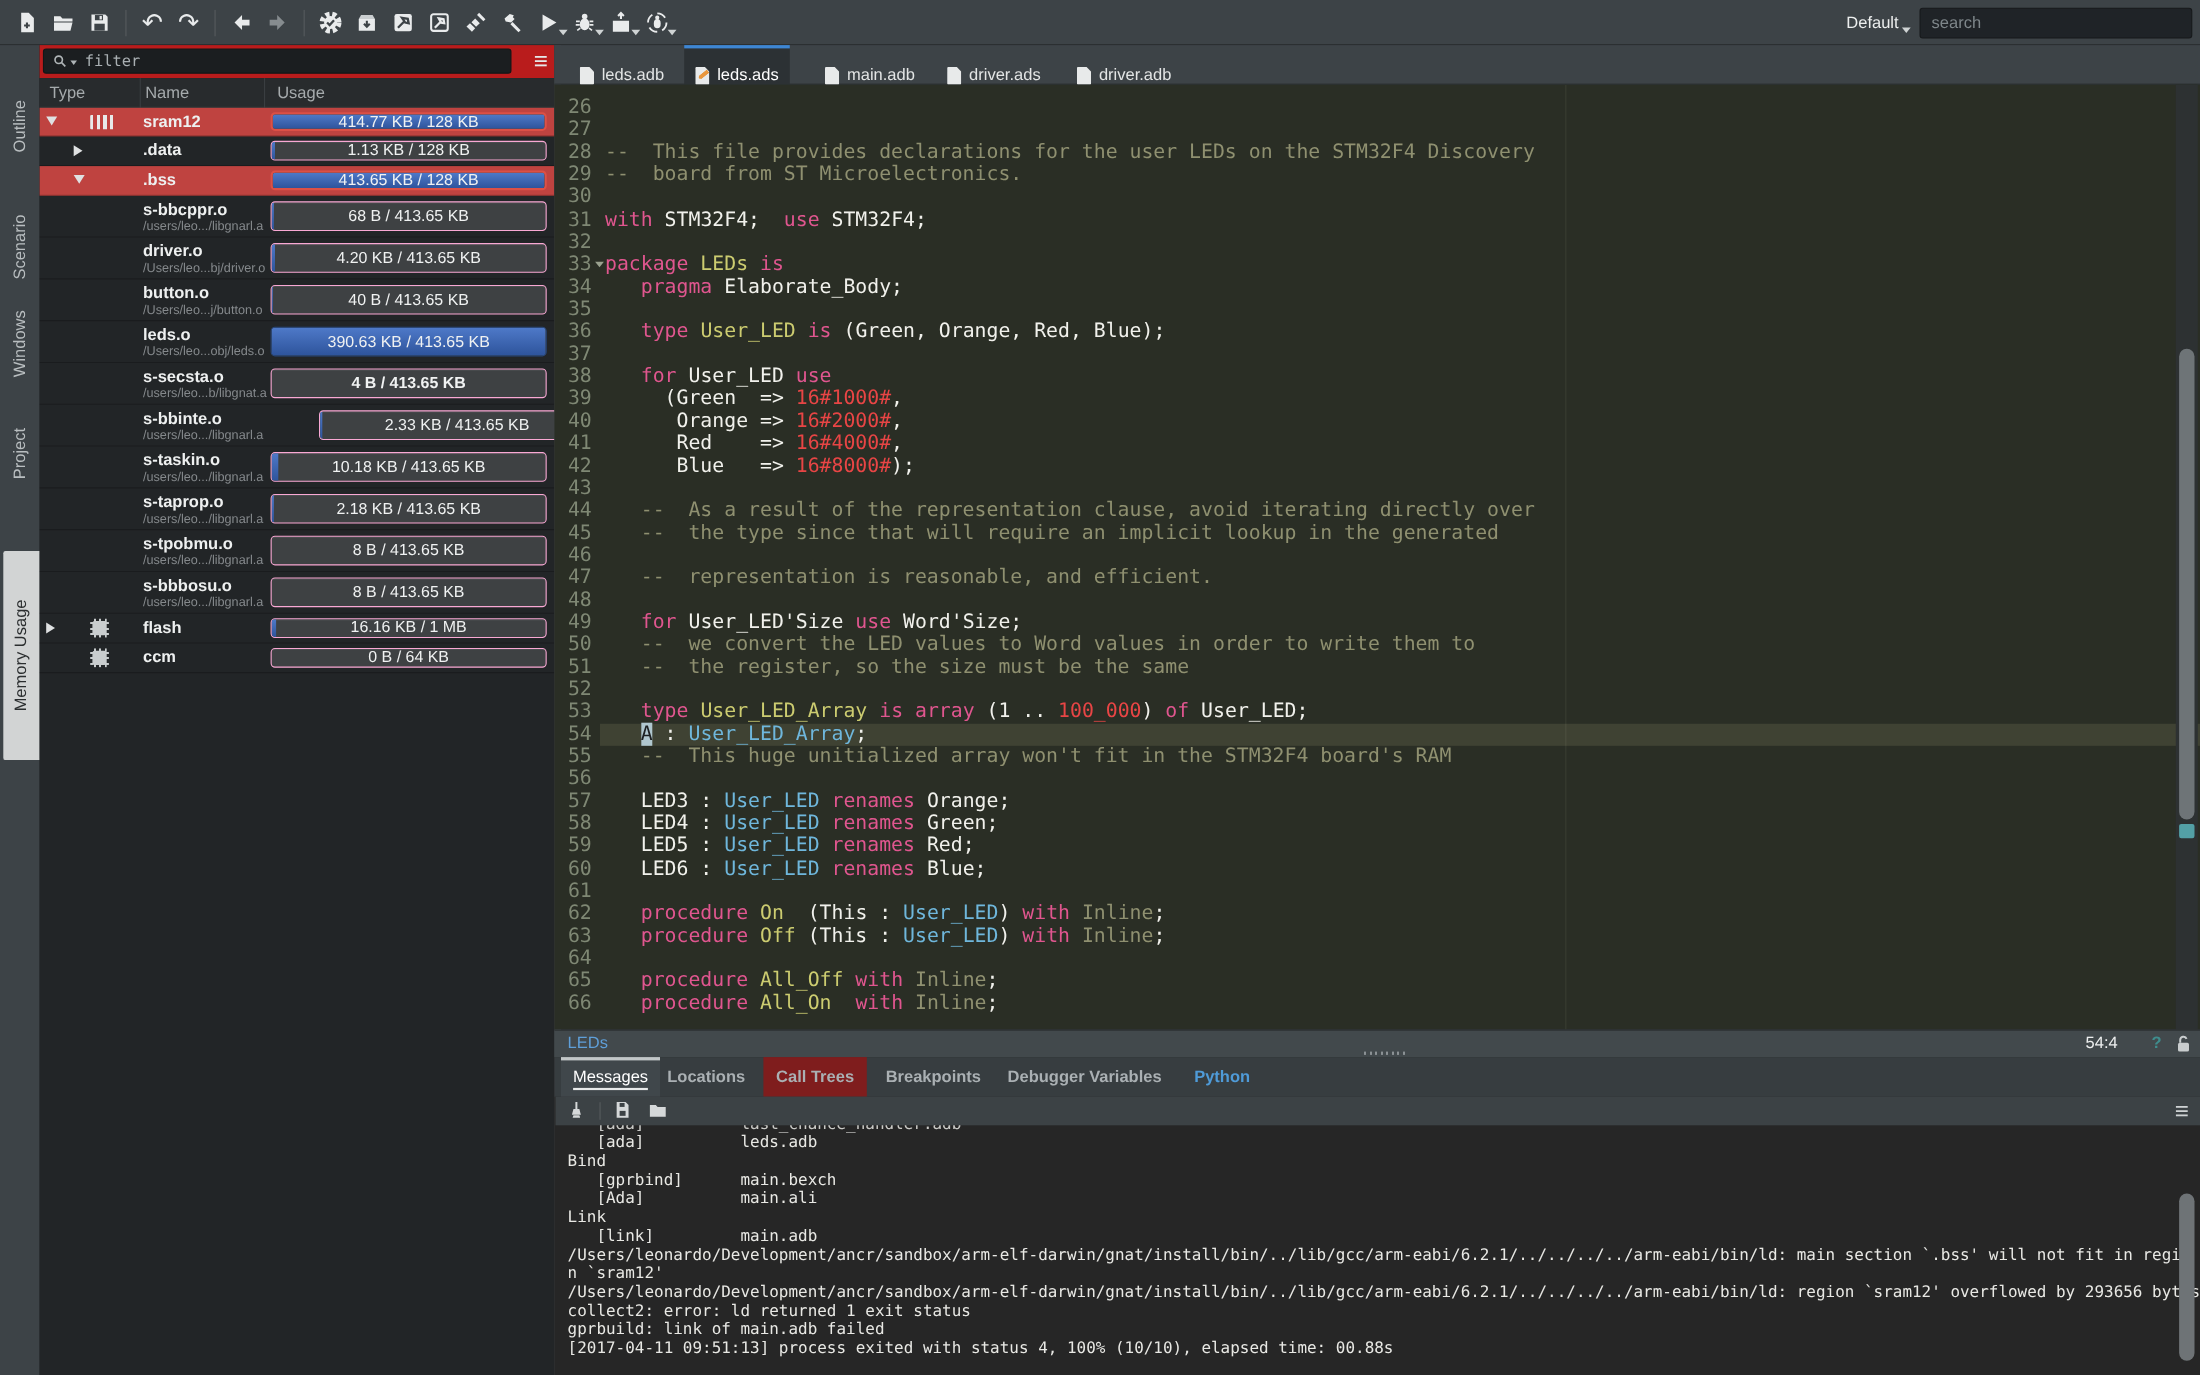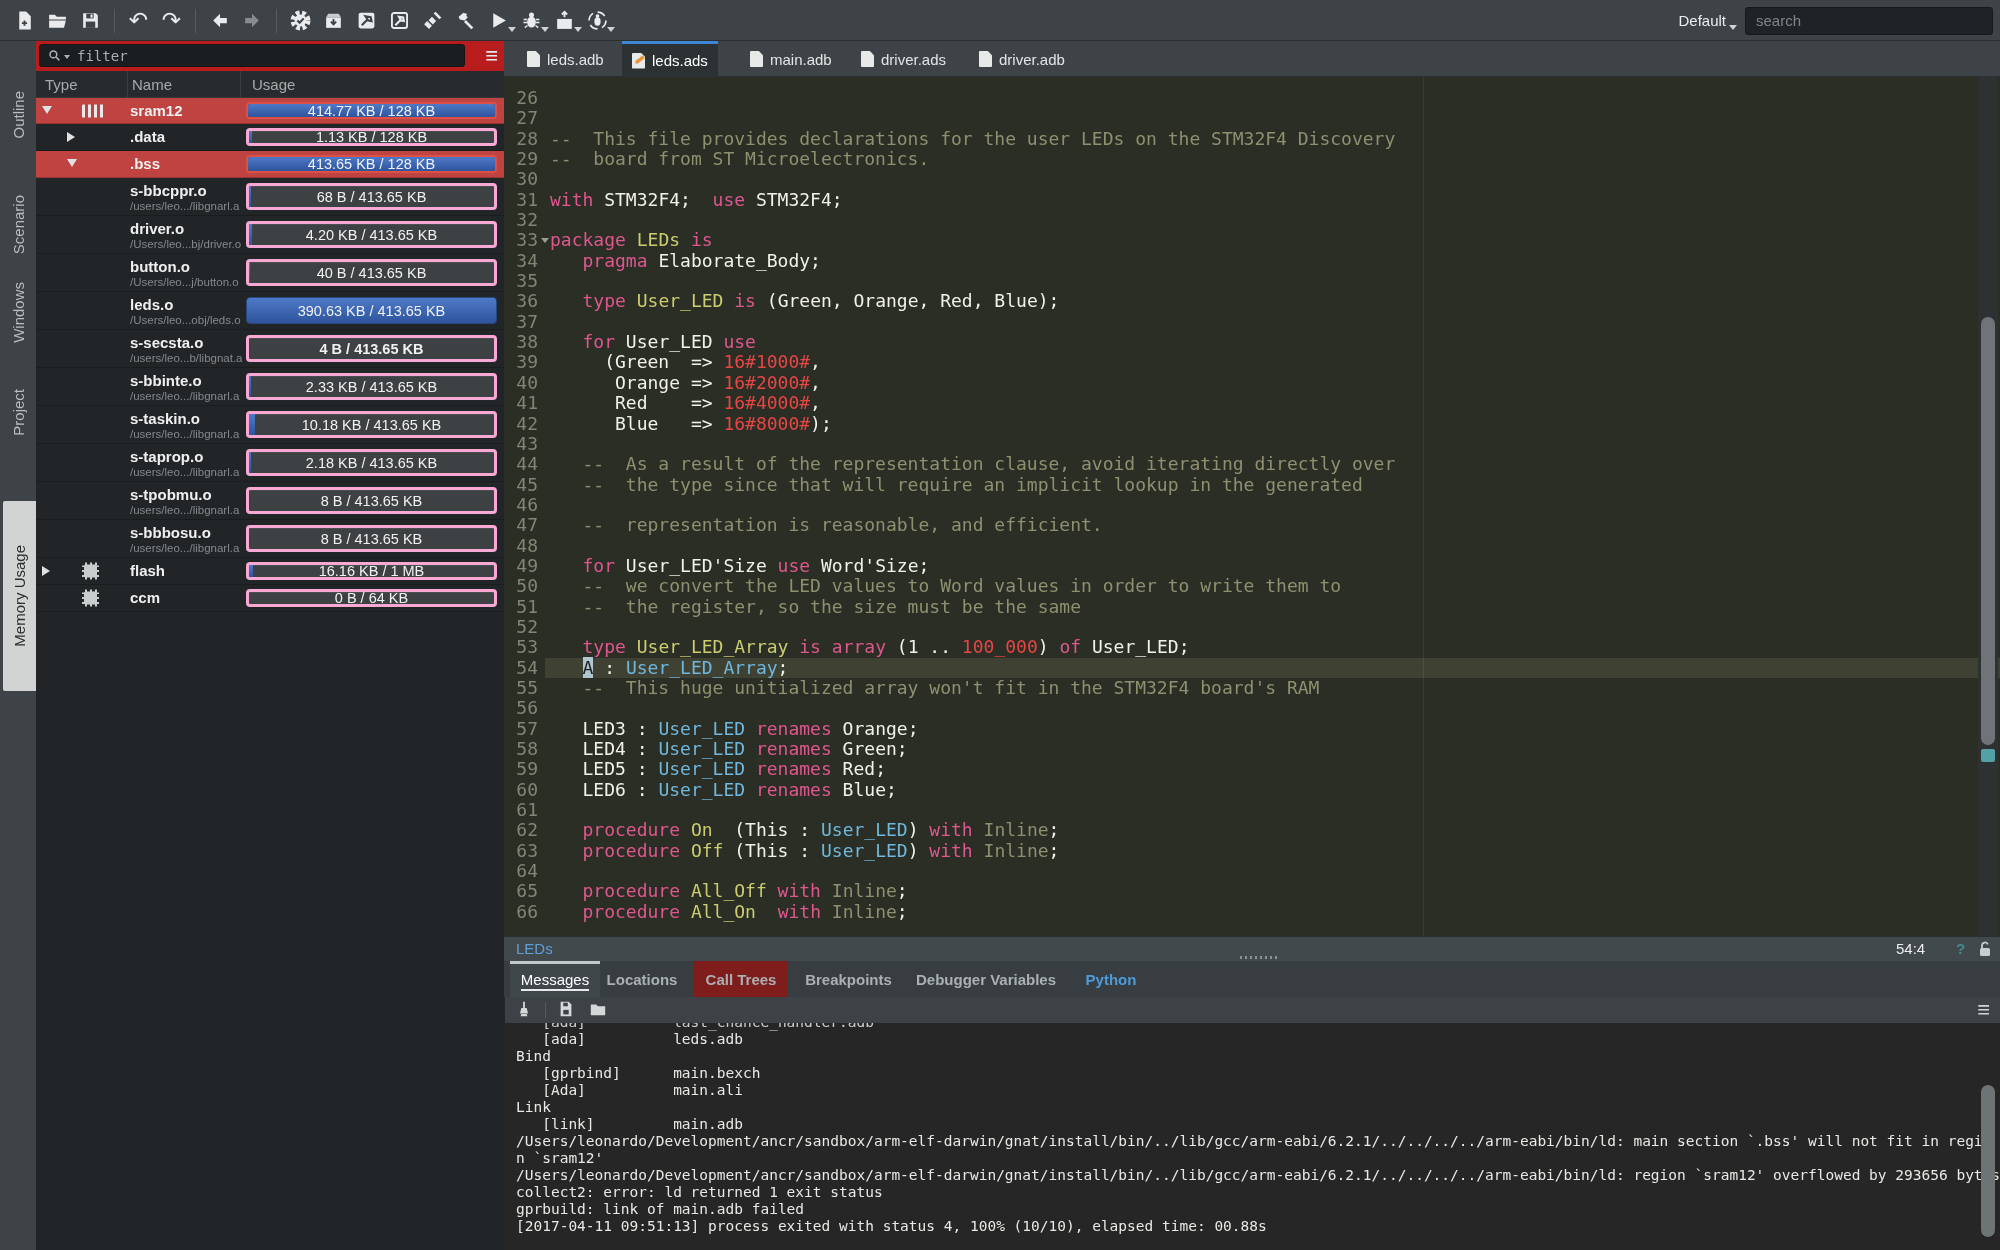--- a/index.html
+++ b/index.html
@@ -65,38 +65,38 @@
      background:
        repeating-linear-gradient(90deg,#c9cdce 0 2px,transparent 2px 5px) top/12px 3px no-repeat,
        repeating-linear-gradient(90deg,#c9cdce 0 2px,transparent 2px 5px) bottom/12px 3px no-repeat,
        repeating-linear-gradient(0deg,#c9cdce 0 2px,transparent 2px 5px) left/3px 12px no-repeat,
        repeating-linear-gradient(0deg,#c9cdce 0 2px,transparent 2px 5px) right/3px 12px no-repeat;
      background-position:center top,center bottom,left center,right center; position:relative; }
   .chipic i { position:absolute; left:2px; top:2px; width:13px; height:13px; background:#c9cdce; border-radius:2px; }
   .ramic { width:22px; height:13px; background:
        repeating-linear-gradient(90deg,#e8eaea 0 3px,transparent 3px 6px); border-radius:1px; }
   .ubar { position:absolute; left:210px; width:251px; top:4px; bottom:4px; border-radius:4px;
-          background:#3e4143; border:3px solid #f9a8d4; box-shadow:inset 0 1px 0 rgba(255,255,255,.07);
+          background:#3e4143; border:1px solid #f9a8d4; box-shadow:inset 0 1px 0 rgba(255,255,255,.07);
           overflow:hidden; }
   .ubar .fill { position:absolute; left:0; top:0; bottom:0;
           background:linear-gradient(#4e79c8,#2e549c); }
   .ubar.over { border:2px solid #dc5046; }
   .ubar.over .fill, .ubar.full .fill { left:0; right:0; width:auto; border-radius:2px; }
   .ubar.full { border:1px solid #27477d; }
   .utxt { position:absolute; left:0; right:0; top:50%; transform:translateY(-50%); text-align:center;
           color:#f0f2f2; font-size:14.5px; }
 
   
   #vsep { position:absolute; left:504px; top:41px; width:6px; height:1209px; background:#43484b; }
 
   
   #editor-region { position:absolute; left:504px; top:41px; width:1496px; height:920px; }
   #tabbar { position:absolute; left:0; top:0; width:1496px; height:36px; background:#3d4347;
             border-bottom:1px solid #2b2f31; }
-  .etab { position:absolute; top:0; height:36px; display:flex; align-items:center; gap:7px;
+  .etab { position:absolute; top:0; height:36px; display:flex; align-items:flex-end; gap:7px;
           padding:0 10px; color:#e3e5e5; font-size:15px; cursor:pointer; }
   .etab.active { background:#2c3134; color:#fff; border-top:3px solid #3e86d3; }
   .ficon { position:relative; width:13px; height:16px; background:#e8eaea; border-radius:1px;
            clip-path:polygon(0 0,68% 0,100% 26%,100% 100%,0 100%); flex:none; }
   .ficon.mod::after { content:""; position:absolute; left:2px; top:5px; width:11px; height:4px;
            background:#e8963c; transform:rotate(-38deg); clip-path:polygon(0 50%,18% 0,100% 0,100% 100%,18% 100%); }
   #code { position:absolute; left:0; top:36px; width:1496px; height:859px; background:#2a2e25; overflow:hidden; }
   #lines { padding-top:11px; }
   .cline { display:flex; height:20.35px; font-family:"DejaVu Sans Mono",monospace; font-size:18px;
            line-height:20.35px; white-space:pre; }
@@ -369,21 +369,21 @@
         <div class="mrow h38" style="height: 38px; padding-left: 20px;">
           <div class="nm">s-secsta.o</div>
           <div class="pth">/users/leo...b/libgnat.a</div>
           <div class="ubar normal" style="top: 5px; bottom: 5px; font-weight: bold;">
             <span class="utxt">4 B / 413.65 KB</span>
           </div>
         </div>
         <div class="mrow h38" style="height: 38px;">
           <div class="nm">s-bbinte.o</div>
           <div class="pth">/users/leo.../libgnarl.a</div>
-          <div class="ubar normal" style="top: 5px; bottom: 5px;">
+          <div class="ubar normal" style="top: 5px; bottom: 5px; margin-left: 44px;">
             <div class="fill" style="width: 2px;"></div>
             <span class="utxt">2.33 KB / 413.65 KB</span>
           </div>
         </div>
         <div class="mrow h38" style="height: 38px;">
           <div class="nm">s-taskin.o</div>
           <div class="pth">/users/leo.../libgnarl.a</div>
           <div class="ubar normal" style="top: 5px; bottom: 5px;">
             <div class="fill" style="width: 6px;"></div>
             <span class="utxt">10.18 KB / 413.65 KB</span>

